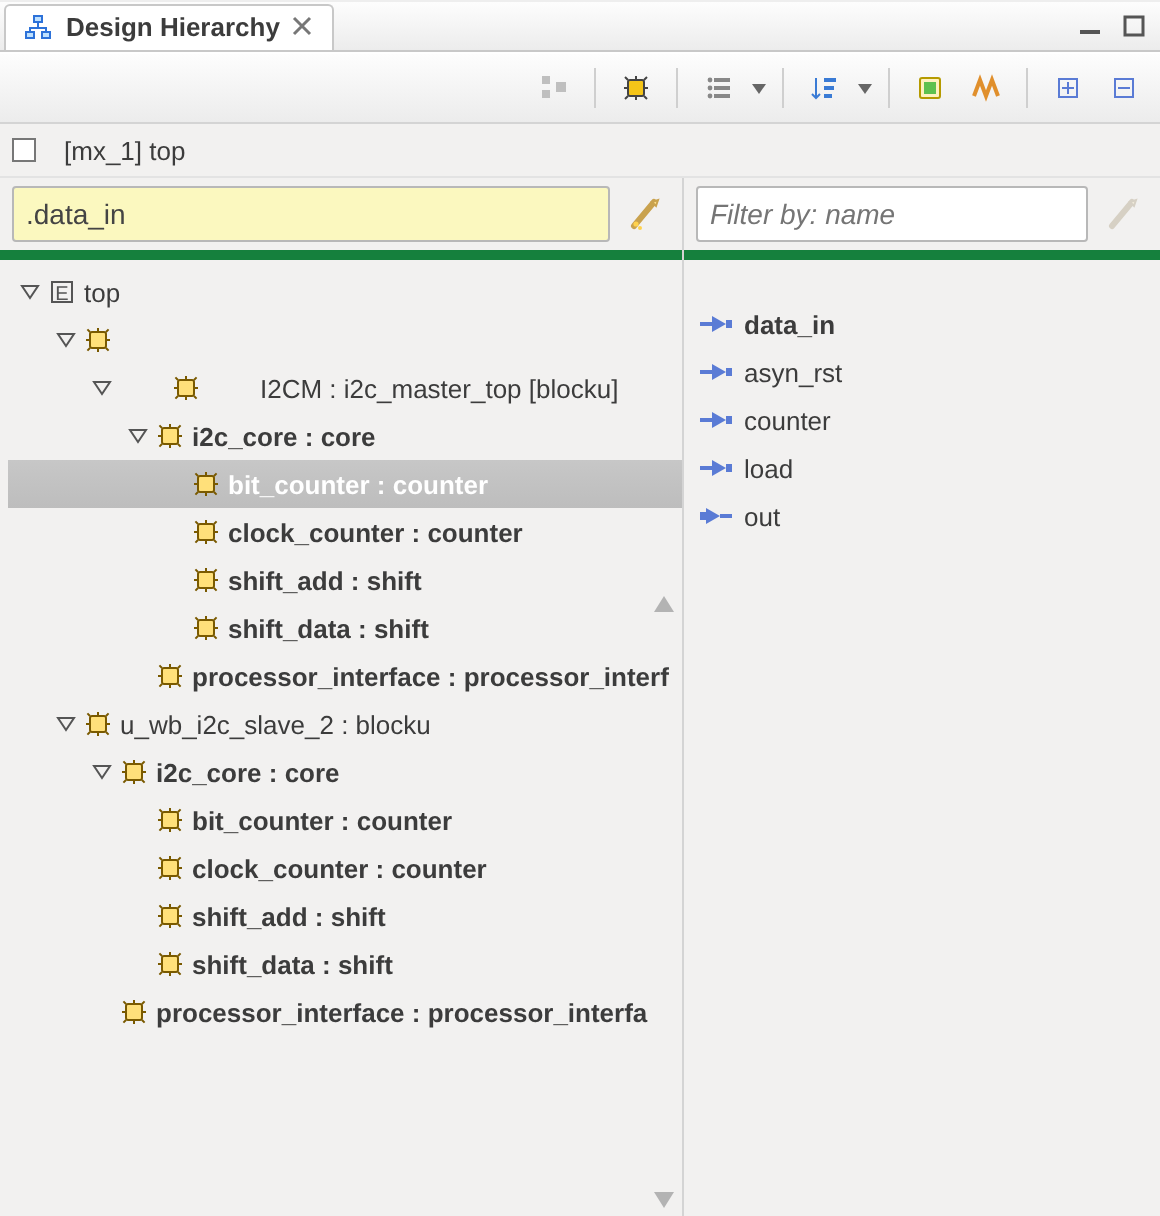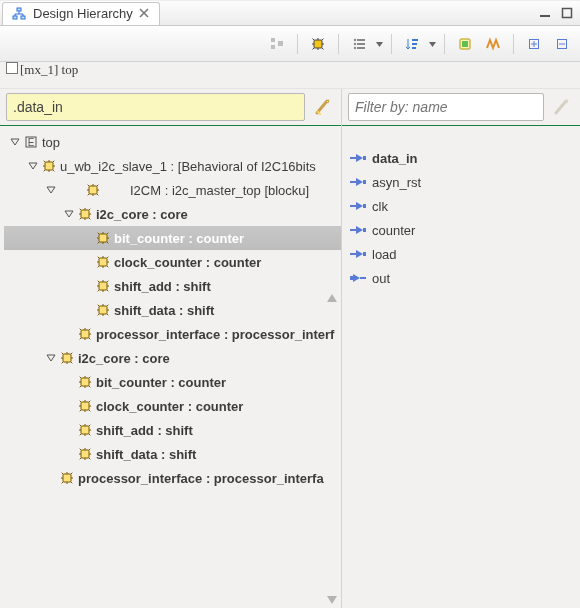--- a/index.html
+++ b/index.html
@@ -7,51 +7,51 @@
                font-size:13px; background:#f2f1f0; color:#3c3c3c;
                overflow:hidden; }
 
   
   .title-bar { display:flex; align-items:center; height:24px;
                background:linear-gradient(#fdfdfd,#ececec);
                border-bottom:1px solid #c8c8c8; border-top:1px solid #eee; }
   .tab { display:flex; align-items:center; gap:6px; height:22px;
          padding:0 8px; background:#fff; border:1px solid #c8c8c8;
          border-bottom:none; border-top-left-radius:3px; border-top-right-radius:3px;
-         margin-left:2px; }
+         margin-left:2px;font-weight:bold; }
   .tab .ico { width:16px; height:16px; display:flex; align-items:center; justify-content:center; }
   .tab .close { width:12px; height:12px; }
   .title-bar .spacer { flex:1; }
   .win-btn { width:18px; height:18px; display:flex; align-items:center;
              justify-content:center; margin-right:4px; cursor:pointer; }
 
   
   .toolbar { display:flex; align-items:center; justify-content:center; gap:4px;
              height:34px; background:linear-gradient(#fdfdfd,#ececec);
              border-bottom:1px solid #d4d4d4; border-top:1px solid #fff; padding-right:6px; }
   .toolbar .pad-left { flex:1; }
   .tool-btn { width:22px; height:22px; display:flex; align-items:center;
               justify-content:center; border-radius:2px; cursor:pointer;
               border:1px solid transparent; }
   .tool-sep { width:1px; height:20px; background:#cfcfcf; margin:0 4px; }
   .dd { width:8px; height:22px; display:flex; align-items:center; justify-content:center; }
 
   
-  .breadcrumb { display:flex; align-items:flex-start; gap:2px; height:26px;
-                padding:0 6px; background:#f2f1f0; border-bottom:1px solid #e3e3e3;font-family:Liberation Serif, serif; }
+  .breadcrumb { display:flex; align-items:center; gap:14px; height:26px;
+                padding:0 6px; background:#f2f1f0; border-bottom:1px solid #e3e3e3; }
   .breadcrumb .sq { width:10px; height:10px; border:1px solid #777; background:#fff; }
 
   
   .main { display:flex; height:calc(608px - 24px - 34px - 26px); }
   .left  { width:425px; display:flex; flex-direction:column; }
   .right { flex:1; display:flex; flex-direction:column; border-left:1px solid #d4d4d4; }
 
   
   .filter-row { display:flex; align-items:center; gap:6px; padding:4px 6px;
-                border-bottom:1px solid #15803d; }
+                border-bottom:5px solid #15803d; }
   .filter-input { flex:1; height:24px; padding:1px 6px; font-size:14px;
                   border:1px solid #b8b8b8; background:#fbf8bf; color:#444;
                   border-radius:2px; outline:none; }
   .filter-input.plain { background:#fff; color:#404040; font-style:italic; }
   .icon-btn { width:24px; height:24px; display:flex; align-items:center;
               justify-content:center; cursor:pointer; }
 
   
   .tree-wrap { flex:1; overflow-y:auto; overflow-x:hidden; position:relative;
                background:#f2f1f0; }
@@ -221,21 +221,20 @@
               <svg width="10" height="10" viewBox="0 0 10 10">
                 <polygon points="1,2 9,2 5,8" fill="none" stroke="#555"></polygon>
               </svg>
             </span>
             <span class="ico">
               <svg width="14" height="14" viewBox="0 0 14 14">
                 <rect x="3" y="3" width="8" height="8" rx="1" fill="#ffe07a" stroke="#7a5a00"></rect>
                 <path d="M7 1v2 M7 11v2 M1 7h2 M11 7h2 M3 3l-1.3-1.3 M11 3l1.3-1.3 M3 11l-1.3 1.3 M11 11l1.3 1.3" stroke="#7a5a00"></path>
               </svg>
             </span>
-            <span class="lab">u_wb_i2c_slave_1 : [Behavioral of I2C16bits</span>
           </div>
           <div class="node" style="padding-left: 40px; gap: 26px;">
             <span class="tw">
               <svg width="10" height="10" viewBox="0 0 10 10">
                 <polygon points="1,2 9,2 5,8" fill="none" stroke="#555"></polygon>
               </svg>
             </span>
             <span class="ico">
               <svg width="14" height="14" viewBox="0 0 14 14">
                 <rect x="3" y="3" width="8" height="8" rx="1" fill="#ffe07a" stroke="#7a5a00"></rect>
@@ -300,20 +299,34 @@
           </div>
           <div class="node bold" style="padding-left: 58px;">
             <span class="tw"></span>
             <span class="ico">
               <svg width="14" height="14" viewBox="0 0 14 14">
                 <rect x="3" y="3" width="8" height="8" rx="1" fill="#ffe07a" stroke="#7a5a00"></rect>
                 <path d="M7 1v2 M7 11v2 M1 7h2 M11 7h2 M3 3l-1.3-1.3 M11 3l1.3-1.3 M3 11l-1.3 1.3 M11 11l1.3 1.3" stroke="#7a5a00"></path>
               </svg>
             </span>
             <span class="lab">processor_interface : processor_interf</span>
+          </div>
+          <div class="node" style="padding-left: 22px;">
+            <span class="tw">
+              <svg width="10" height="10" viewBox="0 0 10 10">
+                <polygon points="1,2 9,2 5,8" fill="none" stroke="#555"></polygon>
+              </svg>
+            </span>
+            <span class="ico">
+              <svg width="14" height="14" viewBox="0 0 14 14">
+                <rect x="3" y="3" width="8" height="8" rx="1" fill="#ffe07a" stroke="#7a5a00"></rect>
+                <path d="M7 1v2 M7 11v2 M1 7h2 M11 7h2 M3 3l-1.3-1.3 M11 3l1.3-1.3 M3 11l-1.3 1.3 M11 11l1.3 1.3" stroke="#7a5a00"></path>
+              </svg>
+            </span>
+            <span class="lab">u_wb_i2c_slave_2 : blocku</span>
           </div>
           <div class="node bold" style="padding-left: 40px;">
             <span class="tw">
               <svg width="10" height="10" viewBox="0 0 10 10">
                 <polygon points="1,2 9,2 5,8" fill="none" stroke="#555"></polygon>
               </svg>
             </span>
             <span class="ico">
               <svg width="14" height="14" viewBox="0 0 14 14">
                 <rect x="3" y="3" width="8" height="8" rx="1" fill="#ffe07a" stroke="#7a5a00"></rect>
@@ -418,30 +431,20 @@
           <span>asyn_rst</span>
         </div>
         <div class="sig-item">
           <span>
             <svg width="16" height="14" viewBox="0 0 16 14">
               <rect x="0" y="6" width="6" height="2" fill="#5a7bd5"></rect>
               <polygon points="6,3 6,11 13,7" fill="#5a7bd5"></polygon>
               <rect x="13" y="5" width="3" height="4" fill="#5a7bd5"></rect>
             </svg>
           </span>
-          <span>clk</span>
-        </div>
-        <div class="sig-item">
-          <span>
-            <svg width="16" height="14" viewBox="0 0 16 14">
-              <rect x="0" y="6" width="6" height="2" fill="#5a7bd5"></rect>
-              <polygon points="6,3 6,11 13,7" fill="#5a7bd5"></polygon>
-              <rect x="13" y="5" width="3" height="4" fill="#5a7bd5"></rect>
-            </svg>
-          </span>
           <span>counter</span>
         </div>
         <div class="sig-item">
           <span>
             <svg width="16" height="14" viewBox="0 0 16 14">
               <rect x="0" y="6" width="6" height="2" fill="#5a7bd5"></rect>
               <polygon points="6,3 6,11 13,7" fill="#5a7bd5"></polygon>
               <rect x="13" y="5" width="3" height="4" fill="#5a7bd5"></rect>
             </svg>
           </span>

